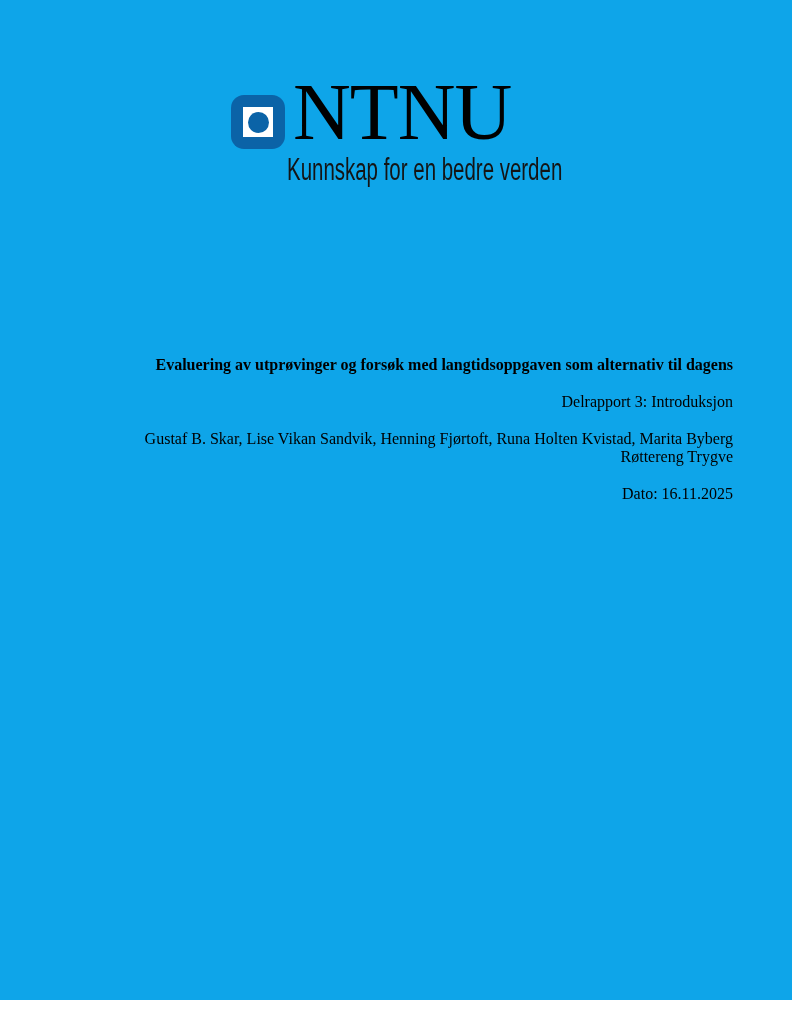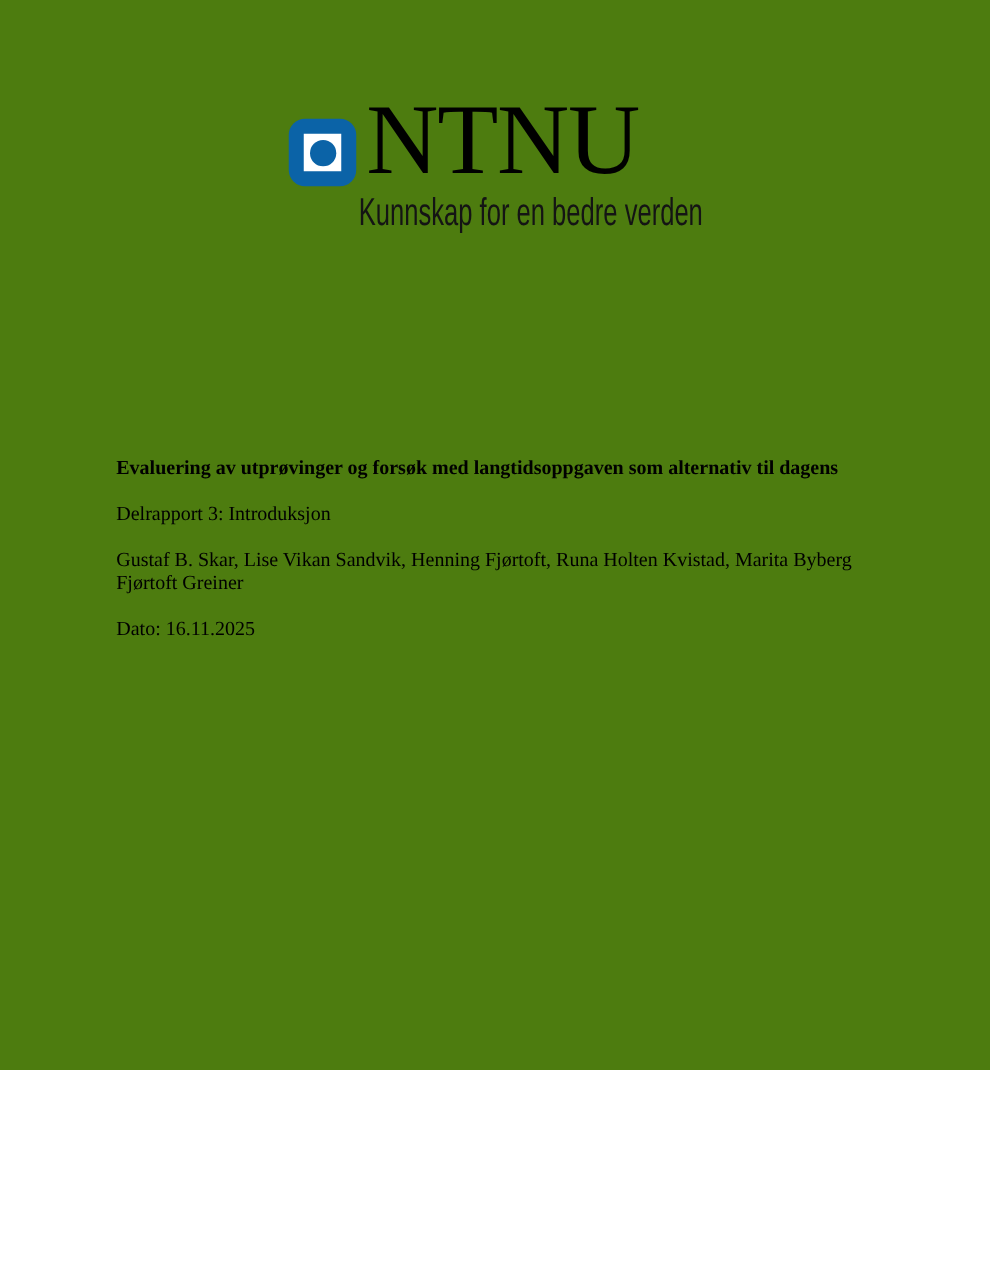--- a/index.html
+++ b/index.html
@@ -3,23 +3,24 @@
 <meta charset="utf-8">
 <style>
   :root { --logo-blue: #0b63a7; --ink: #000000; }
   * { margin: 0; padding: 0; box-sizing: border-box; }
   html, body { background: #ffffff; }
   body { font-family: "Liberation Serif", serif; }
 
   .page {
     position: relative;
     width: 792px;
-    height: 856px;
-    background: #4d7c0f;
+    height: 1000px;
+    background: #0ea5e9;
     overflow: hidden;
+    text-align: right;
   }
 
   
   .logo-icon {
     position: absolute;
     left: 231px;
     top: 95px;
     width: 54px;
     height: 54px;
     background: var(--logo-blue);
@@ -71,21 +72,21 @@
   .content {
     position: absolute;
     left: 93px;
     top: 356px;
     width: 640px;
     font-size: 16px;
     line-height: 18.4px;
     color: var(--ink);
   }
   .content .line { white-space: nowrap; }
-  .report-title .line { font-weight: bold; margin-top: 10px; }
+  .report-title .line { font-weight: bold; }
   .spacer { height: 18.4px; }
 </style>
 </head>
 <body>
 
 <div class="page">
 
   <div>
     <div class="logo-icon">
       <div class="logo-inner-square">
@@ -98,19 +99,19 @@
 
   <div class="content">
     <div class="report-title">
       <div class="line">Evaluering av utprøvinger og forsøk med langtidsoppgaven som alternativ til dagens</div>
     </div>
     <div class="spacer"></div>
     <div class="line">Delrapport 3: Introduksjon</div>
     <div class="spacer"></div>
     <div>
       <div class="line">Gustaf B. Skar, Lise Vikan Sandvik, Henning Fjørtoft, Runa Holten Kvistad, Marita Byberg</div>
-      <div class="line">Fjørtoft Greiner</div>
+      <div class="line">Røttereng Trygve</div>
     </div>
     <div class="spacer"></div>
     <div class="line">Dato: 16.11.2025</div>
   </div>
 
 </div>
 
 </body></html>

